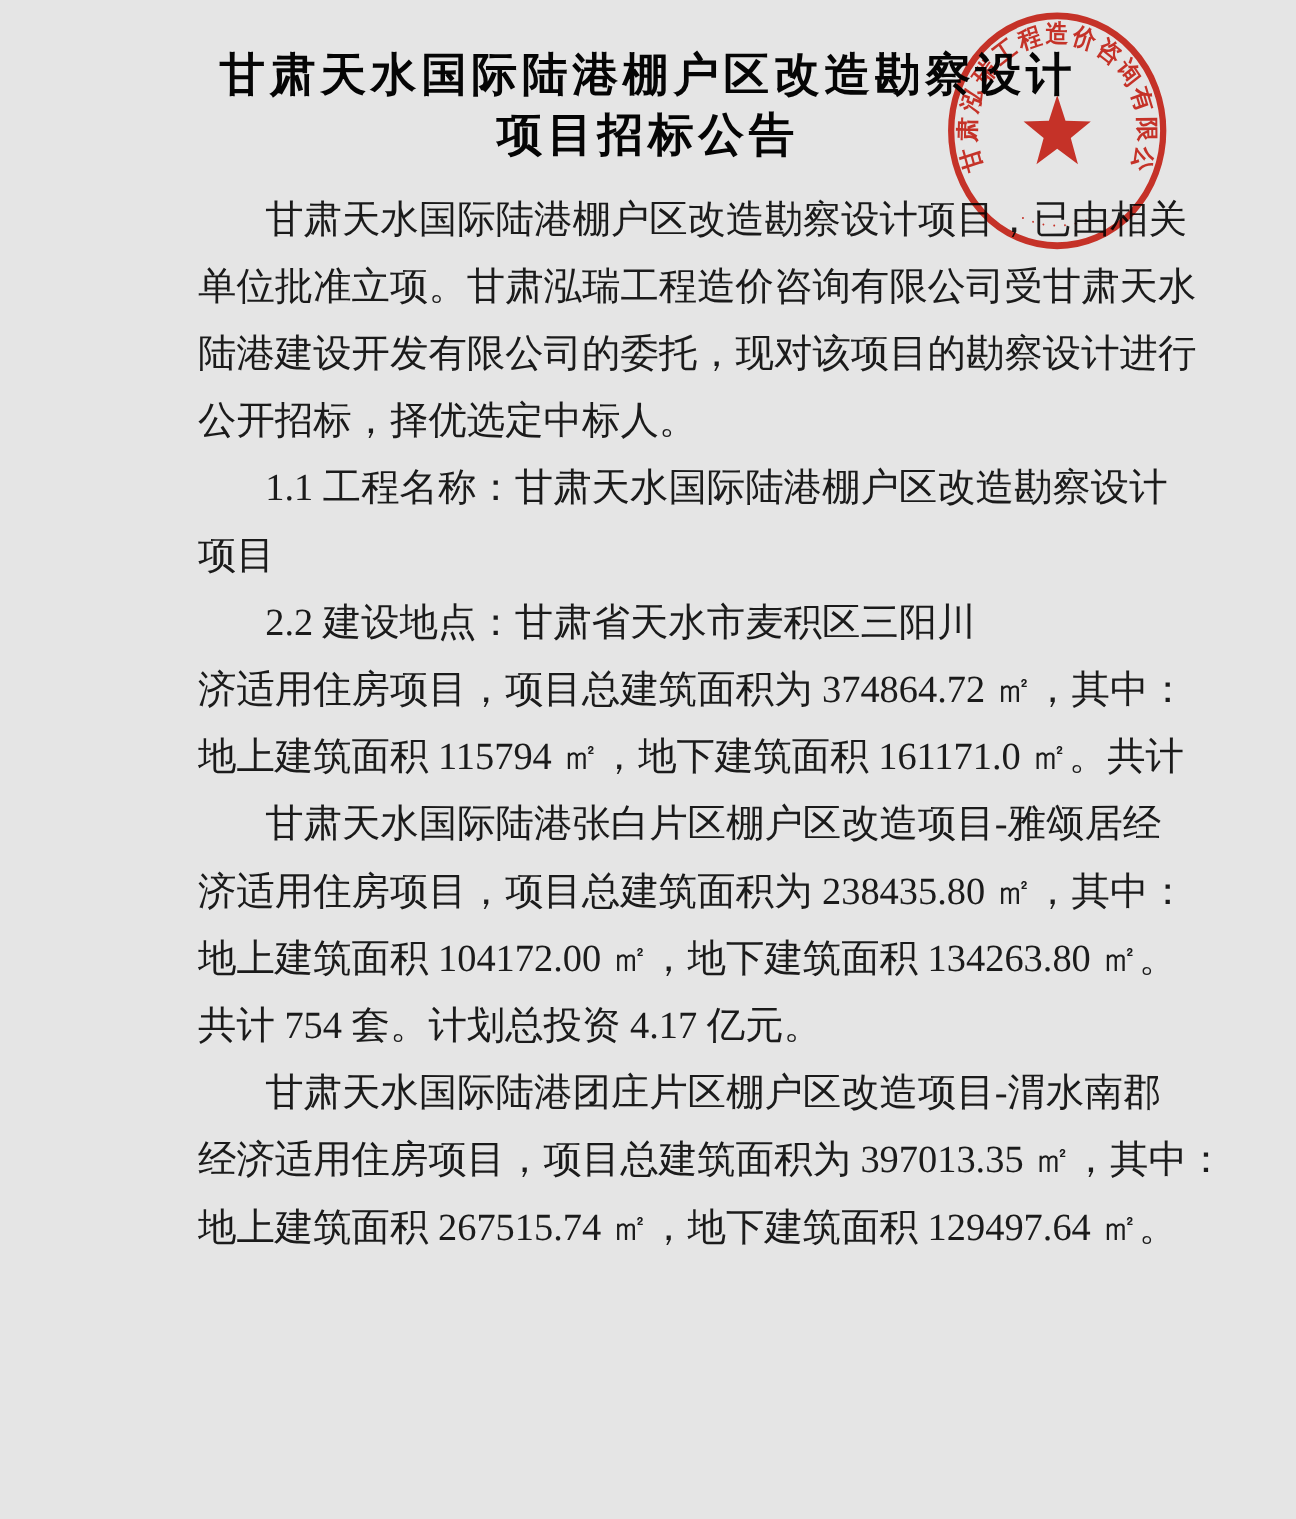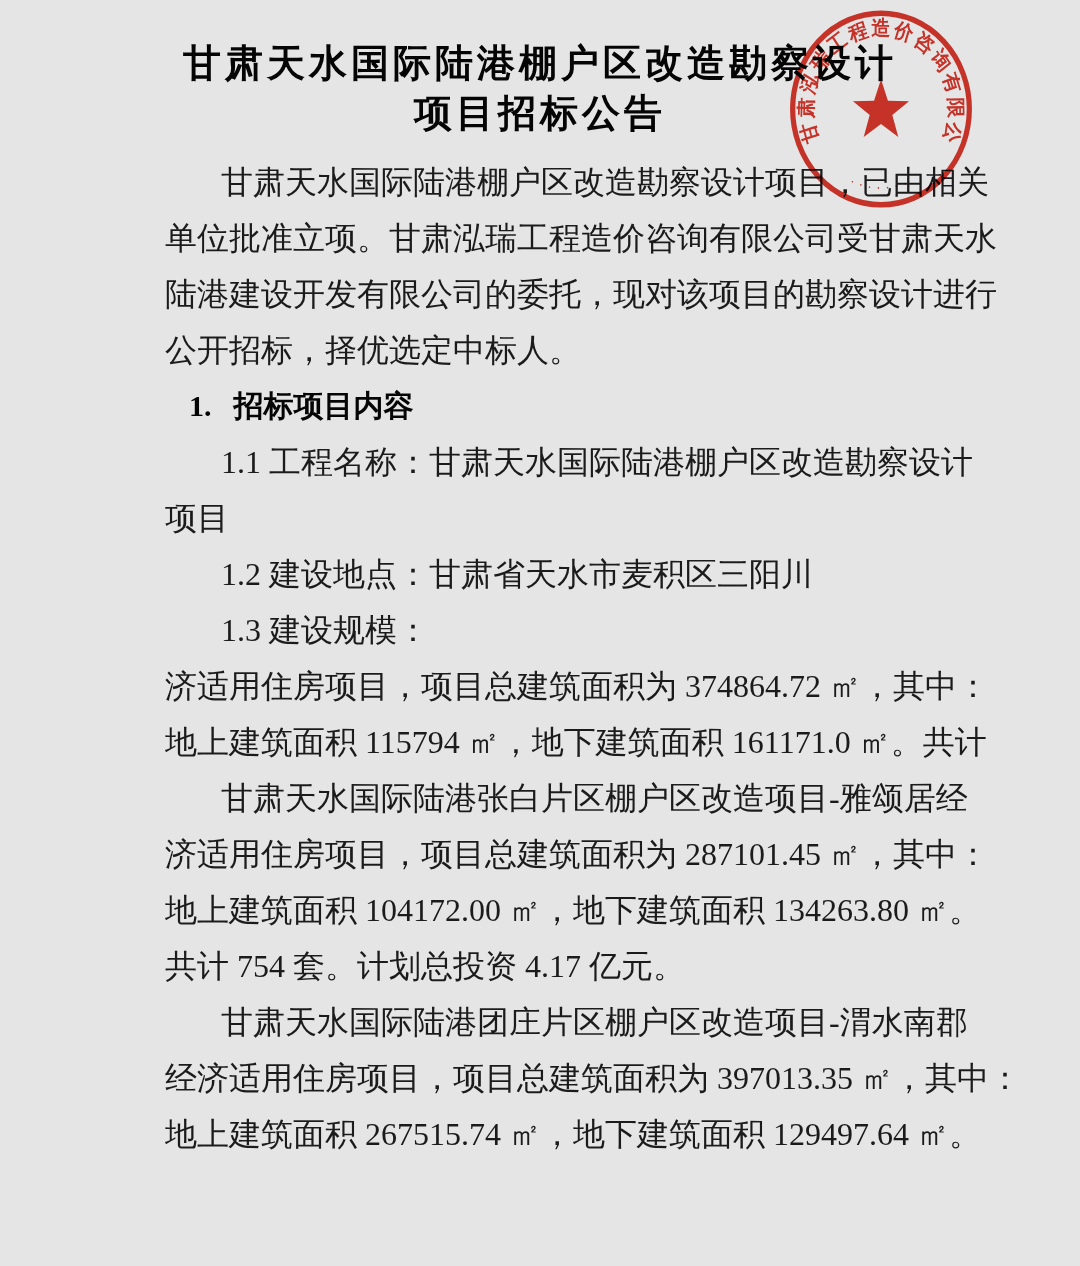--- a/index.html
+++ b/index.html
@@ -93,34 +93,30 @@
       <div>项目招标公告</div>
     </div>
 
     <div class="body-text">
 
       <div class="ln ind j">甘肃天水国际陆港棚户区改造勘察设计项目，已由相关</div>
       <div class="ln j">单位批准立项。甘肃泓瑞工程造价咨询有限公司受甘肃天水</div>
       <div class="ln j">陆港建设开发有限公司的委托，现对该项目的勘察设计进行</div>
       <div class="ln">公开招标，择优选定中标人。</div>
 
-      <div class="ln h">
-        <span>1.</span><span class="h-label">招标项目内容</span>
-      </div>
 
       <div class="ln ind j">1.1 工程名称：甘肃天水国际陆港棚户区改造勘察设计</div>
       <div class="ln">项目</div>
-      <div class="ln ind">1.2 建设地点：甘肃省天水市麦积区三阳川</div>
-      <div class="ln ind">1.3 建设规模：</div>
+      <div class="ln ind">2.2 建设地点：甘肃省天水市麦积区三阳川</div>
 
       <div class="ln j">济适用住房项目，项目总建筑面积为 374864.72 ㎡，其中：</div>
       <div class="ln j">地上建筑面积 115794 ㎡，地下建筑面积 161171.0 ㎡。共计</div>
 
       <div class="ln ind j">甘肃天水国际陆港张白片区棚户区改造项目-雅颂居经</div>
-      <div class="ln j">济适用住房项目，项目总建筑面积为 287101.45 ㎡，其中：</div>
+      <div class="ln j">济适用住房项目，项目总建筑面积为 238435.80 ㎡，其中：</div>
       <div class="ln j">地上建筑面积 104172.00 ㎡，地下建筑面积 134263.80 ㎡。</div>
       <div class="ln">共计 754 套。计划总投资 4.17 亿元。</div>
 
       <div class="ln ind j">甘肃天水国际陆港团庄片区棚户区改造项目-渭水南郡</div>
       <div class="ln j">经济适用住房项目，项目总建筑面积为 397013.35 ㎡，其中：</div>
       <div class="ln j">地上建筑面积 267515.74 ㎡，地下建筑面积 129497.64 ㎡。</div>
 
     </div>
   </div>
 

